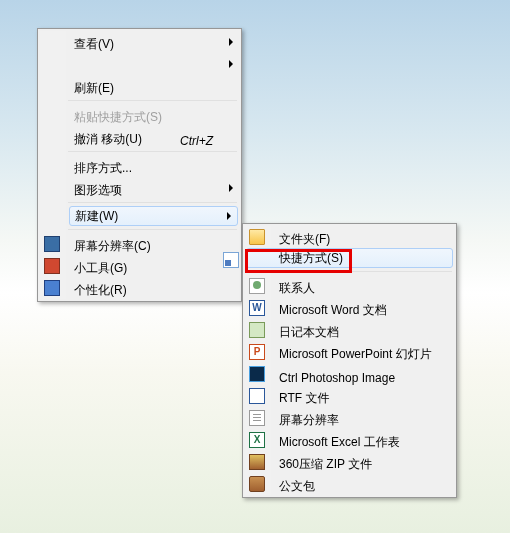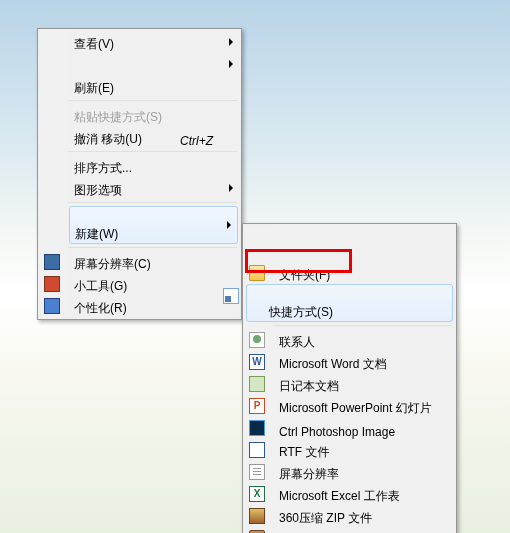--- a/index.html
+++ b/index.html
@@ -50,25 +50,25 @@
     color: #000;
     cursor: default;
   }
   .item.disabled { color: #a0a0a0; }
   .item.highlighted {
     background: linear-gradient(180deg, #f0f6fd 0%, #e4f0fc 100%);
     border: 1px solid #aecff7;
     border-radius: 3px;
     margin: 0 1px;
     padding: 0 19px 0 5px;
-    height: 38px;
+    height: 20px;
   }
   .menu.secondary .item.highlighted {
     margin-left: -27px;
-    padding-left: 22px;
+    padding-left: 32px;
   }
   .item .shortcut {
     margin-left: auto;
     padding-right: 6px;
     font-style: italic;
   }
   .item .arrow {
     position: absolute;
     right: 6px;
     top: 50%;
@@ -83,21 +83,21 @@
     background: #e0e0e0;
     margin: 3px 2px 3px 0;
   }
   .ico {
     position: absolute;
     left: -24px;
     width: 16px;
     height: 16px;
     top: 3px;
   }
-  .menu.secondary .items { margin-left: 28px; margin-top: 36px; }
+  .menu.secondary .items { margin-left: 28px; }
   .menu.secondary .item { position: relative; }
   .highlight-box {
     position: absolute;
     border: 3px solid #e60000;
     pointer-events: none;
     z-index: 10;
   }
   .box1 { left: 245px; top: 249px; width: 107px; height: 24px; }
   
   .ic-folder { background: linear-gradient(180deg,#ffe9a5,#f8c54a); border:1px solid #c9922d; border-radius:1px; }

